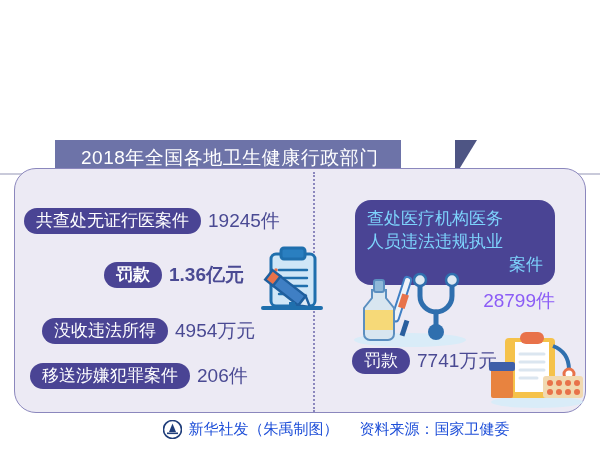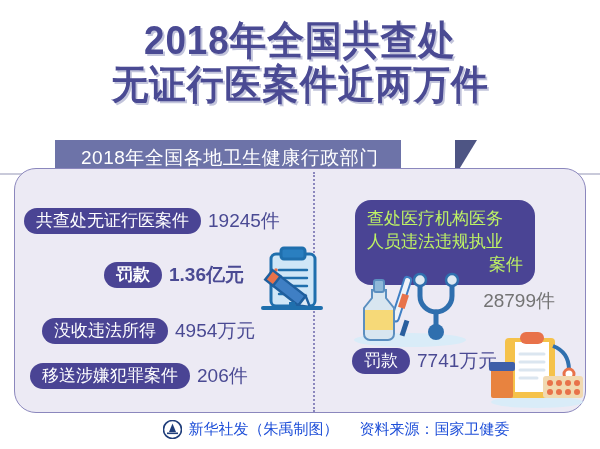--- a/index.html
+++ b/index.html
@@ -84,55 +84,51 @@
   }
 
   .row{position:absolute;white-space:nowrap;}
   #row-cases{left:24px;top:208px;}
   #row-fine-left{left:104px;top:262px;font-weight:bold;}
   #row-confiscate{left:42px;top:318px;}
   #row-transfer{left:30px;top:363px;}
 
   
   .rbox{
-    position:absolute;left:355px;top:200px;width:180px;
-    background:#4a4494;color:#bef264;
+    position:absolute;left:355px;top:200px;width:200px;
+    background:#4a4494;color:#7dd3fc;
     border-radius:16px;
     padding:7px 12px 9px;
     box-sizing:border-box;
     font-size:17px;line-height:23px;
   }
   .rbox .l1,.rbox .l2{text-align:left;}
   .rbox .l3{text-align:right;}
   #right-count{
     position:absolute;left:355px;top:288px;width:200px;
-    text-align:right;color:#737373;font-size:19px;
+    text-align:right;color:#8b5cf6;font-size:19px;
   }
   #row-fine-right{position:absolute;left:352px;top:348px;white-space:nowrap;}
 
   
   .footer{
     position:absolute;left:0;top:420px;width:600px;
     display:flex;align-items:center;justify-content:center;gap:7px;
     color:#1d4ed8;font-size:15px;white-space:nowrap;padding-left:36px;
   }
   .footer .src{margin-left:14px;}
 
   svg{display:block;}
   .icon-abs{position:absolute;}
 </style>
 </head>
 <body>
 
 <div id="infographic">
 
-  <div class="title-block">
-    <div class="title-line">2018年全国共查处</div>
-    <div class="title-line">无证行医案件近两万件</div>
-  </div>
 
   <div class="banner-wrap">
     <div class="banner-rule"></div>
     <div class="banner-fold"></div>
     <div class="banner">2018年全国各地卫生健康行政部门</div>
   </div>
 
   <div class="card"></div>
   <div class="card-divider"></div>
 

